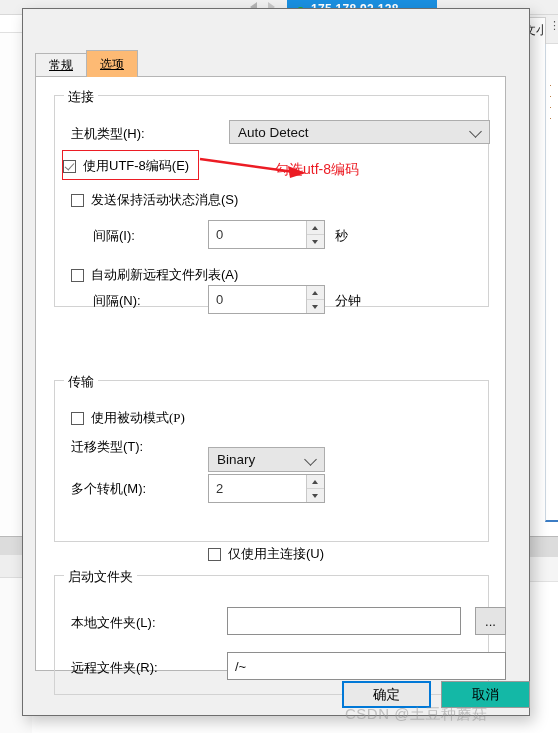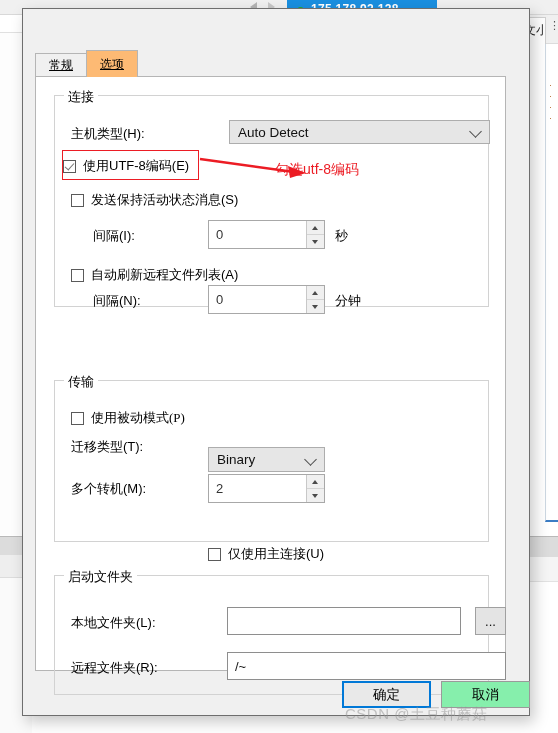--- a/index.html
+++ b/index.html
@@ -260,21 +260,21 @@
   .browse-btn {
     position: absolute; box-sizing: border-box;
     background: #e4e4e4; border: 1px solid #a0a0a0;
     display: flex; align-items: center; justify-content: center;
     font-size: 13px; color: #111; cursor: default;
   }
 
   
   .dbtn {
     position: absolute; box-sizing: border-box;
-    background: #86efac; border: 1px solid #9a9a9a;
+    background: #14b8a6; border: 1px solid #9a9a9a;
     display: flex; align-items: center; justify-content: center;
     font-size: 13.5px; color: #000; cursor: default;
   }
   .dbtn.default {
     border: 2px solid #0078d7; background: #e9e9e9;
   }
 
   
   .ann-rect {
     position: absolute; box-sizing: border-box;

